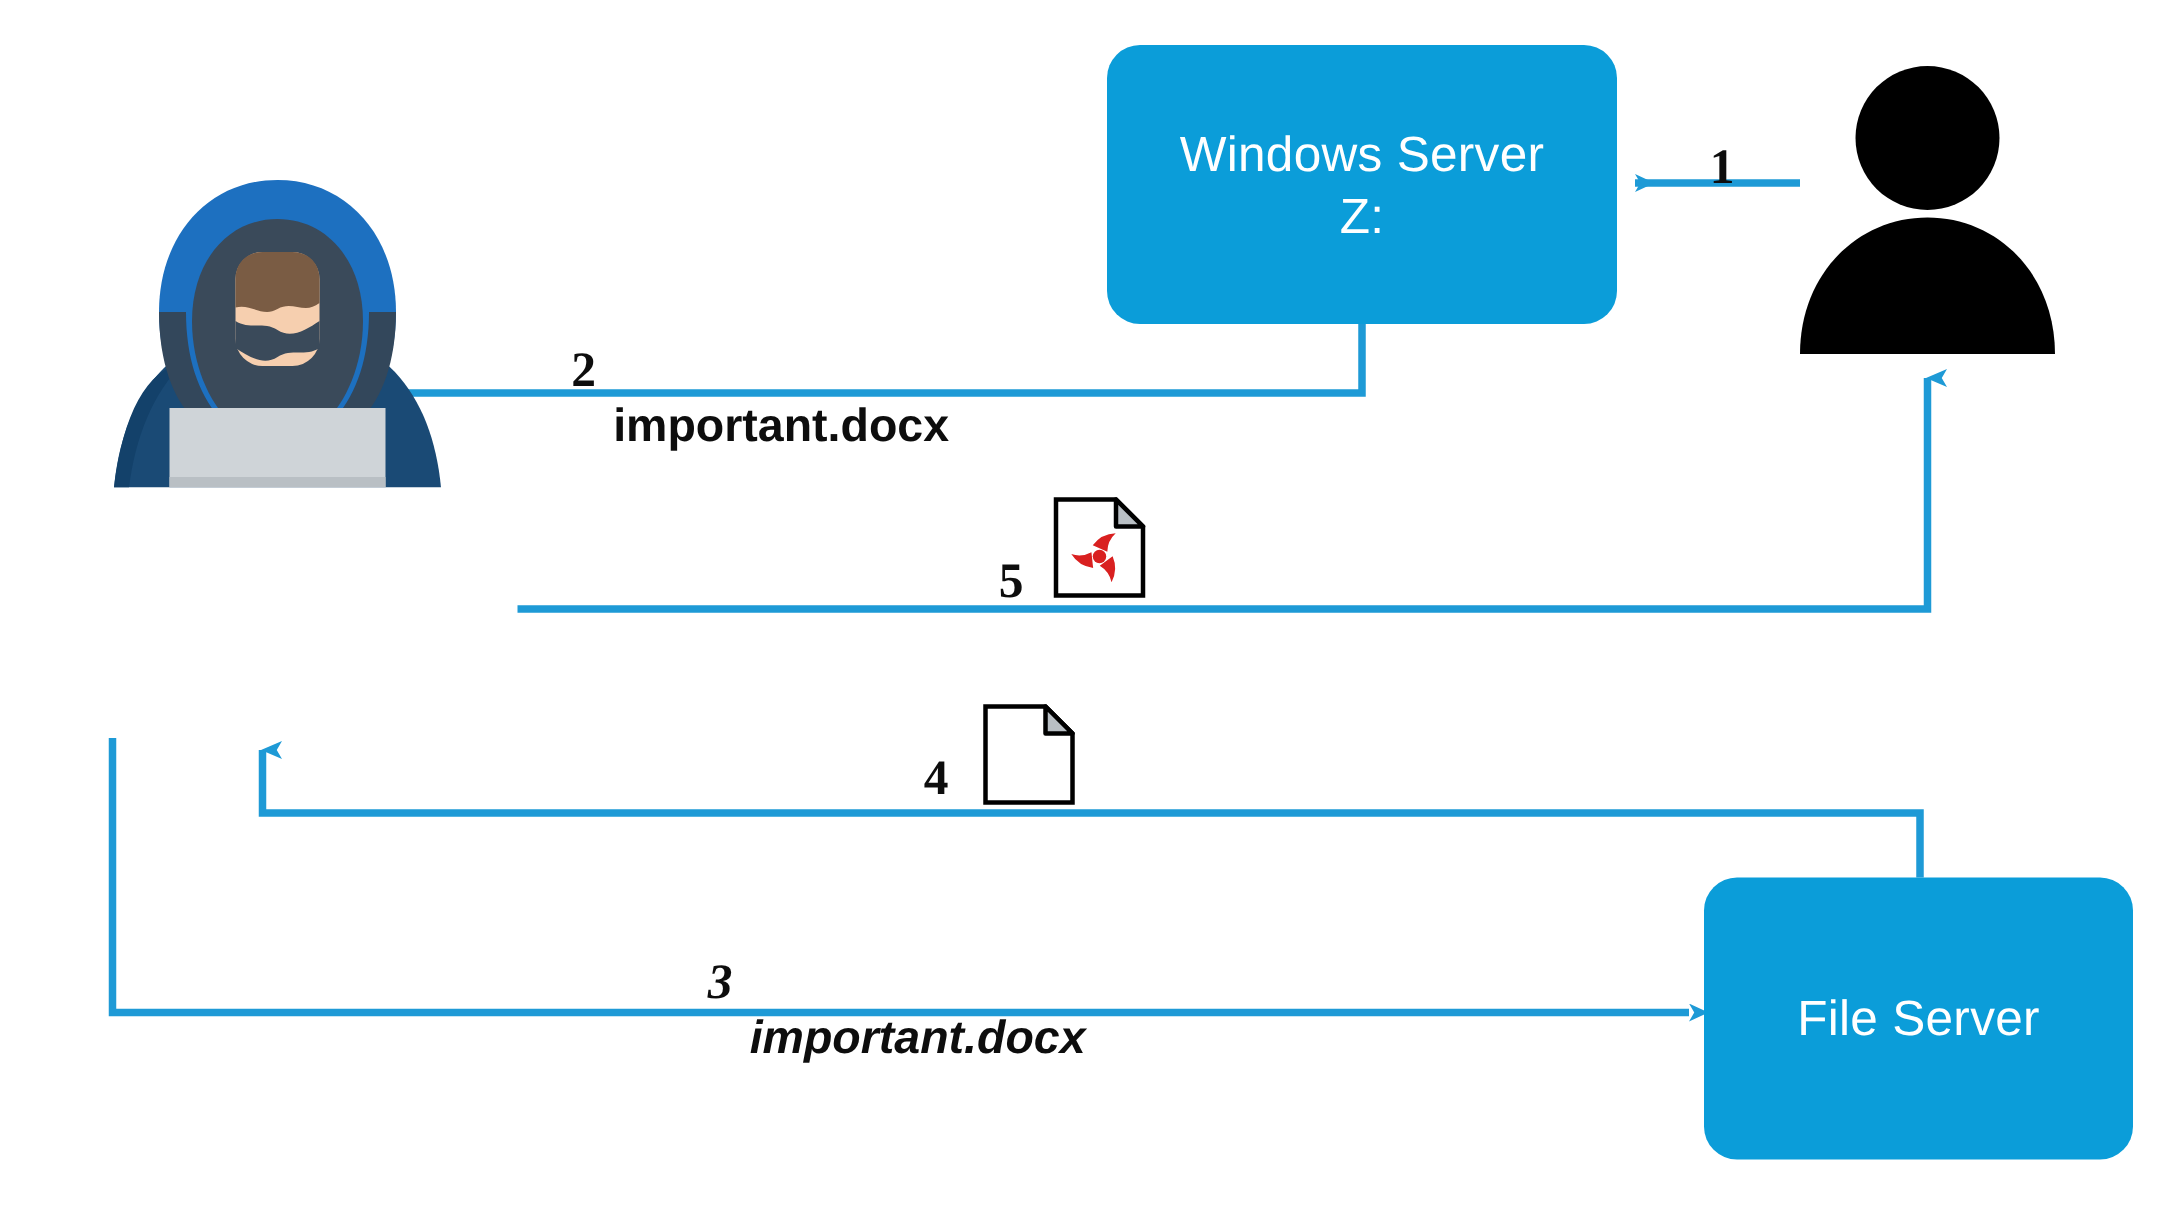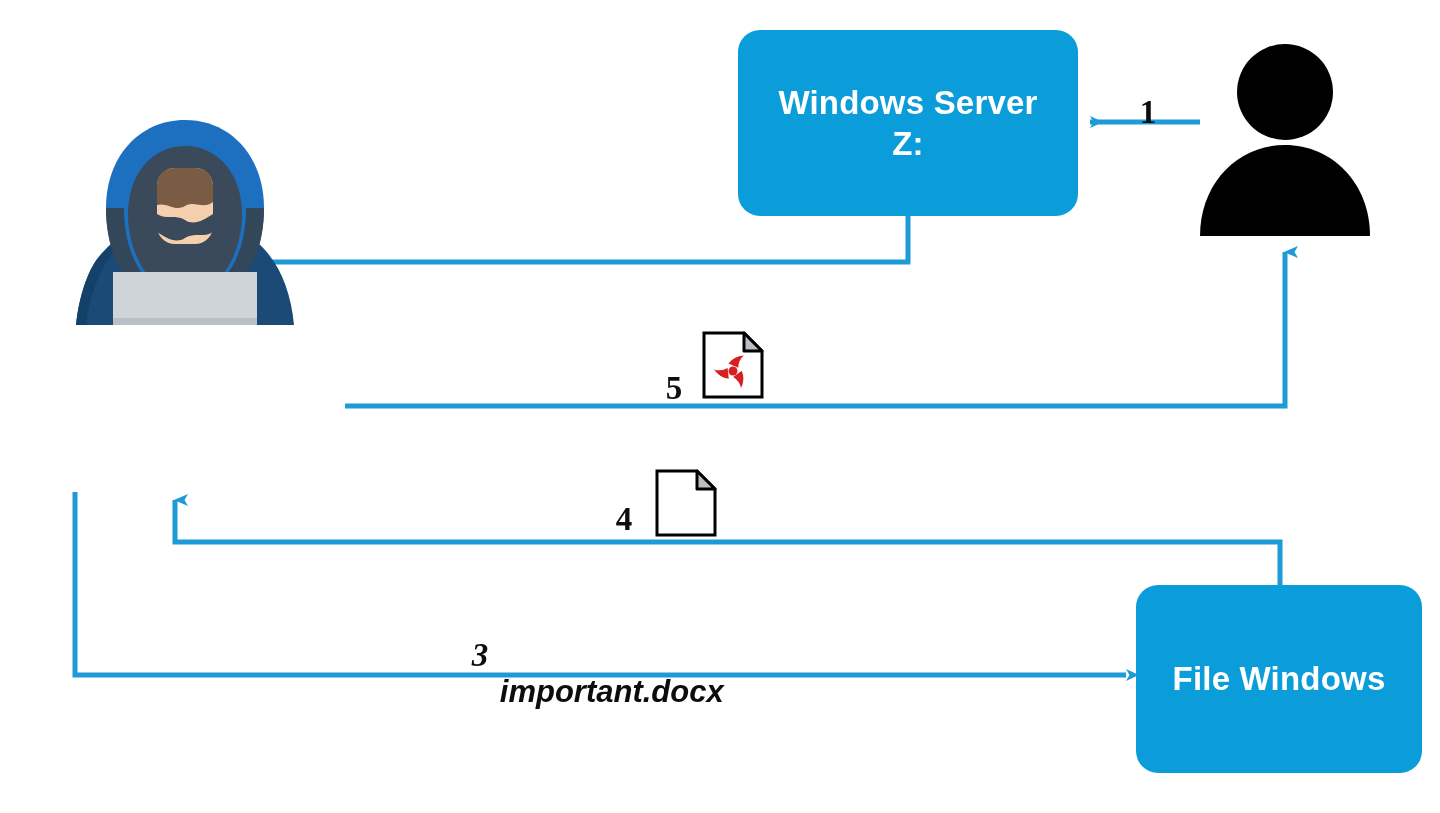--- a/index.html
+++ b/index.html
@@ -29,21 +29,21 @@
     border-radius: 22px;
     display: flex;
     align-items: center;
     justify-content: center;
     text-align: center;
     box-sizing: border-box;
   }
   .node-label {
     font-size: 33px;
     line-height: 1.25;
-    font-weight: 700;
+    font-weight: 400;
     letter-spacing: 0.2px;
   }
   .edge-label {
     position: absolute;
     color: #0d0d0d;
     white-space: pre;
   }
   .step-num {
     font-size: 33px;
     font-weight: 700;
@@ -108,21 +108,21 @@
 
   <div class="node-box" style="left:738px; top:30px; width:340px; height:186px; background:#0b9dd9;">
     <div class="node-label" style="color:#ffffff;">
       <div>Windows Server</div>
       <div>Z:</div>
     </div>
   </div>
 
 
   <div class="node-box" style="left:1136px; top:585px; width:286px; height:188px; background:#0b9dd9;">
-    <div class="node-label" style="color:#ffffff;">File Windows</div>
+    <div class="node-label" style="color:#ffffff;">File Server</div>
   </div>
 
   <div class="person-icon" style="left:1198px; top:40px; width:175px; height:200px;">
     <svg viewBox="0 0 175 200" width="175" height="200">
       <circle cx="87" cy="52" r="48" fill="#000000"></circle>
       <path d="M87,105 C134,105 172,143 172,196 L2,196 C2,143 40,105 87,105 Z" fill="#000000"></path>
     </svg>
   </div>
 
   <div class="hacker-icon" style="left:60px; top:110px; width:250px; height:215px;">
@@ -167,20 +167,24 @@
     <svg viewBox="0 0 62 68" width="62" height="68">
       <path d="M2,2 L42,2 L60,20 L60,66 L2,66 Z" fill="#ffffff" stroke="#000000" stroke-width="3"></path>
       <path d="M42,2 L60,20 L42,20 Z" fill="#b9bfc4" stroke="#000000" stroke-width="3" stroke-linejoin="round"></path>
     </svg>
   </div>
 
   <div class="edge-label" style="left:1122px; top:76px;">
     <span class="step-num">1</span>
   </div>
 
+  <div class="edge-label" style="left:363px; top:211px;">
+    <span class="step-num">2</span>
+    <span class="step-text" style="margin-left:28px;">important.docx</span>
+  </div>
 
   <div class="edge-label" style="left:454px; top:619px;font-style:italic;">
     <span class="step-num">3</span>
     <span class="step-text" style="margin-left:28px;">important.docx</span>
   </div>
 
   <div class="edge-label" style="left:598px; top:483px;">
     <span class="step-num">4</span>
   </div>
 

